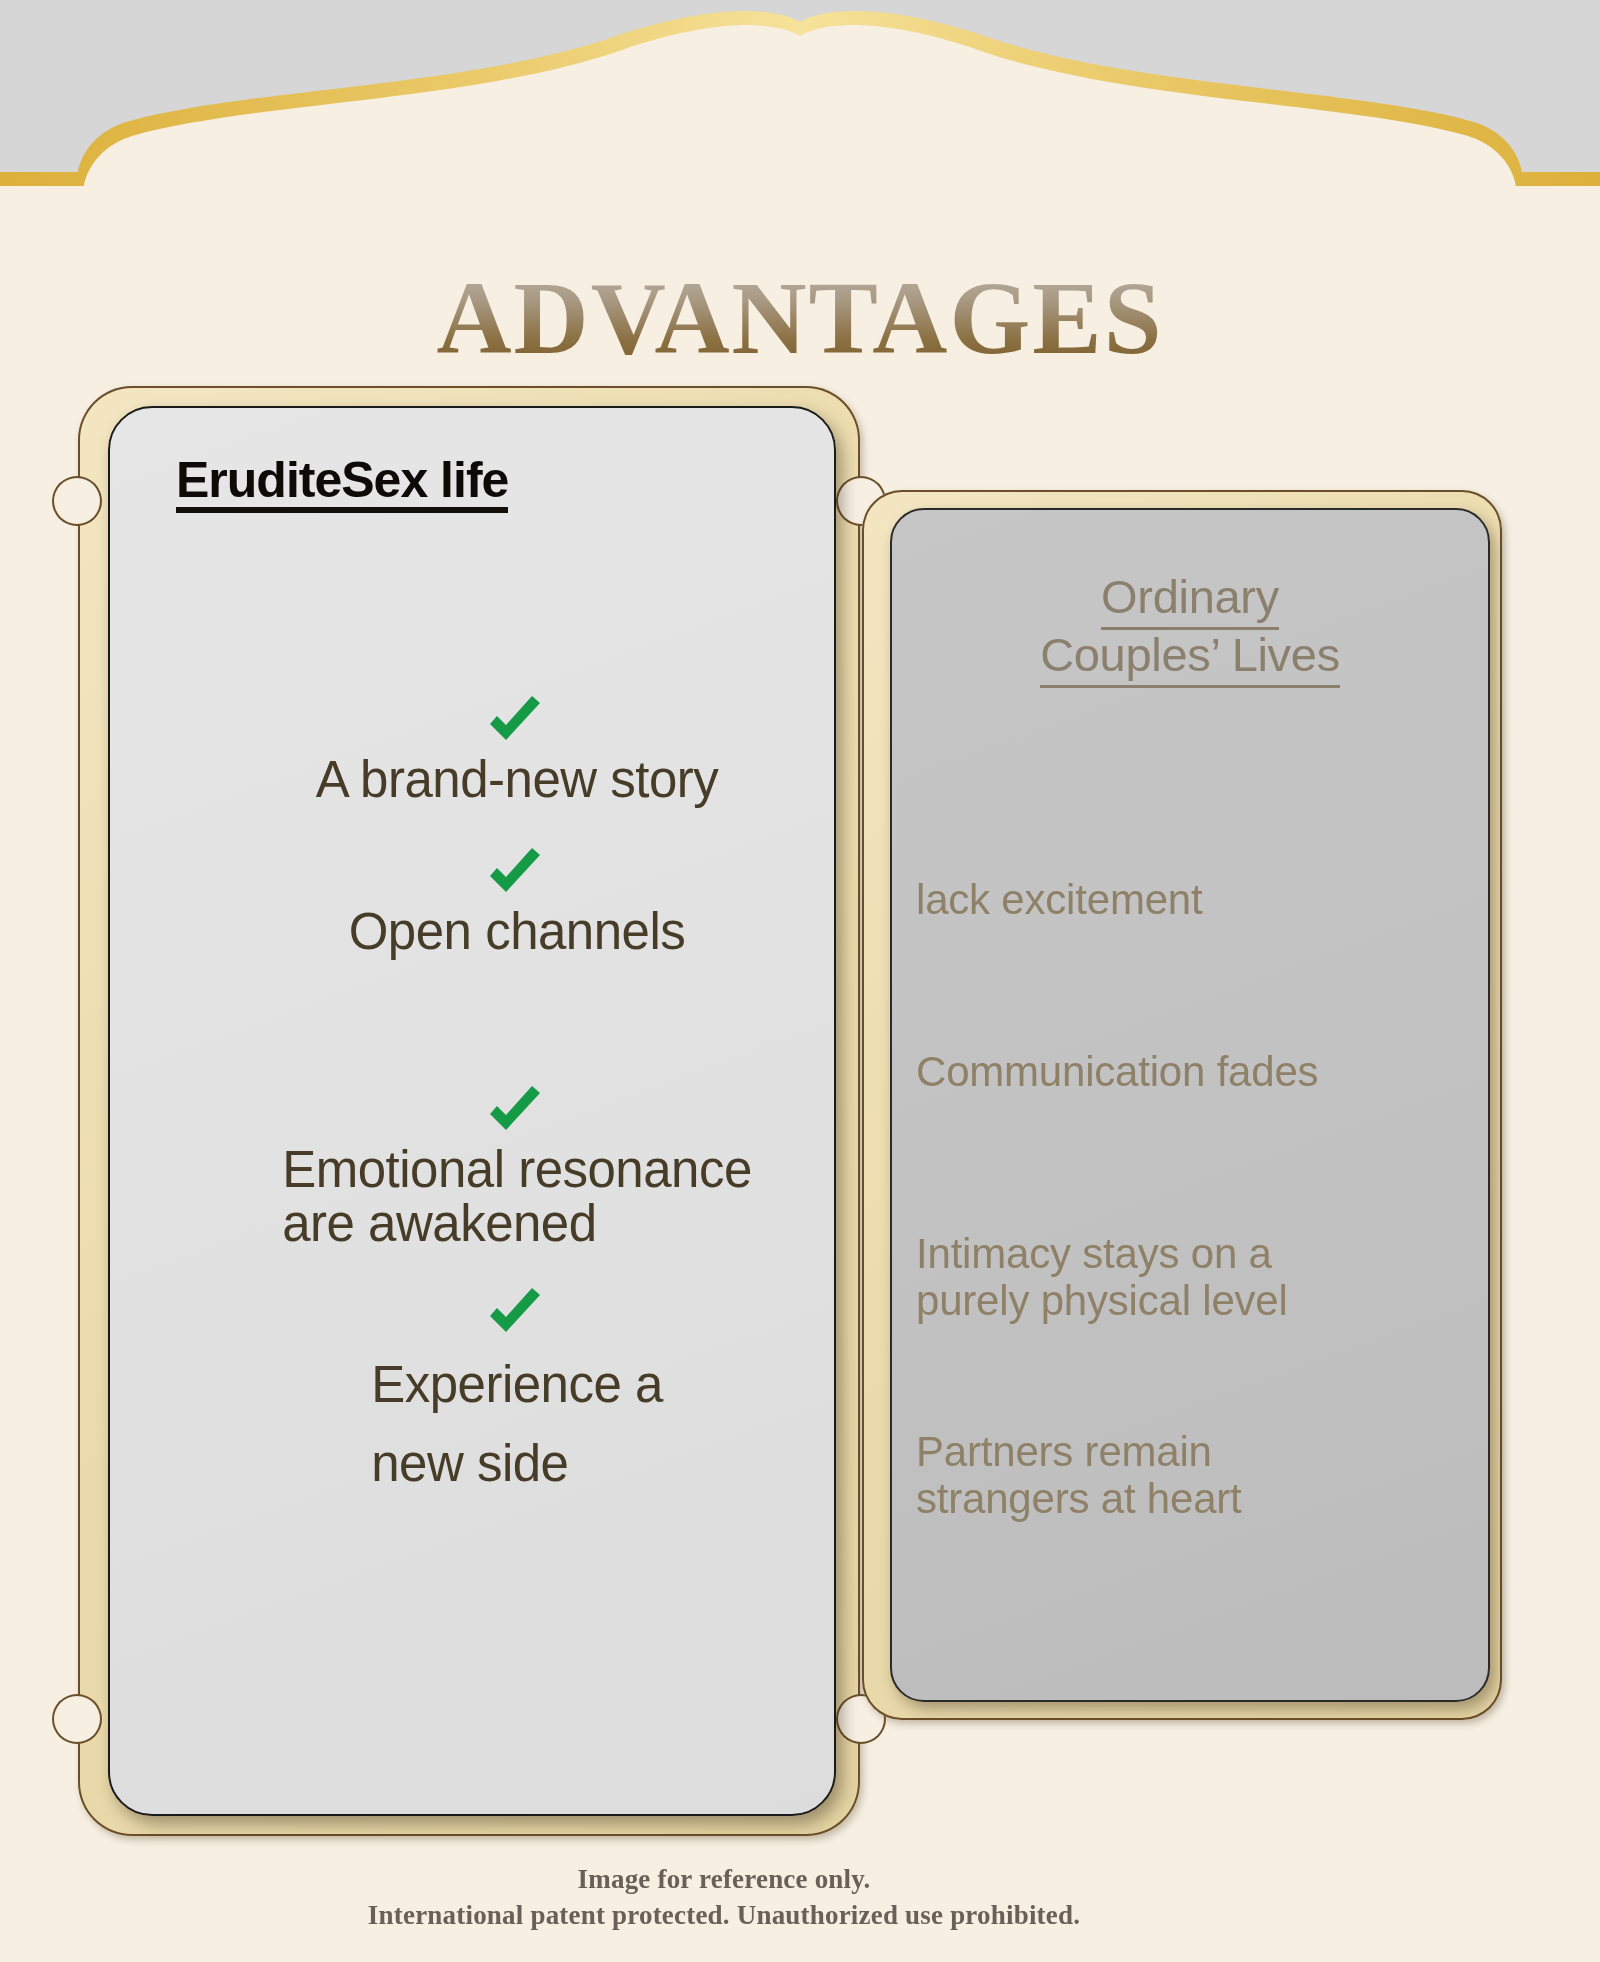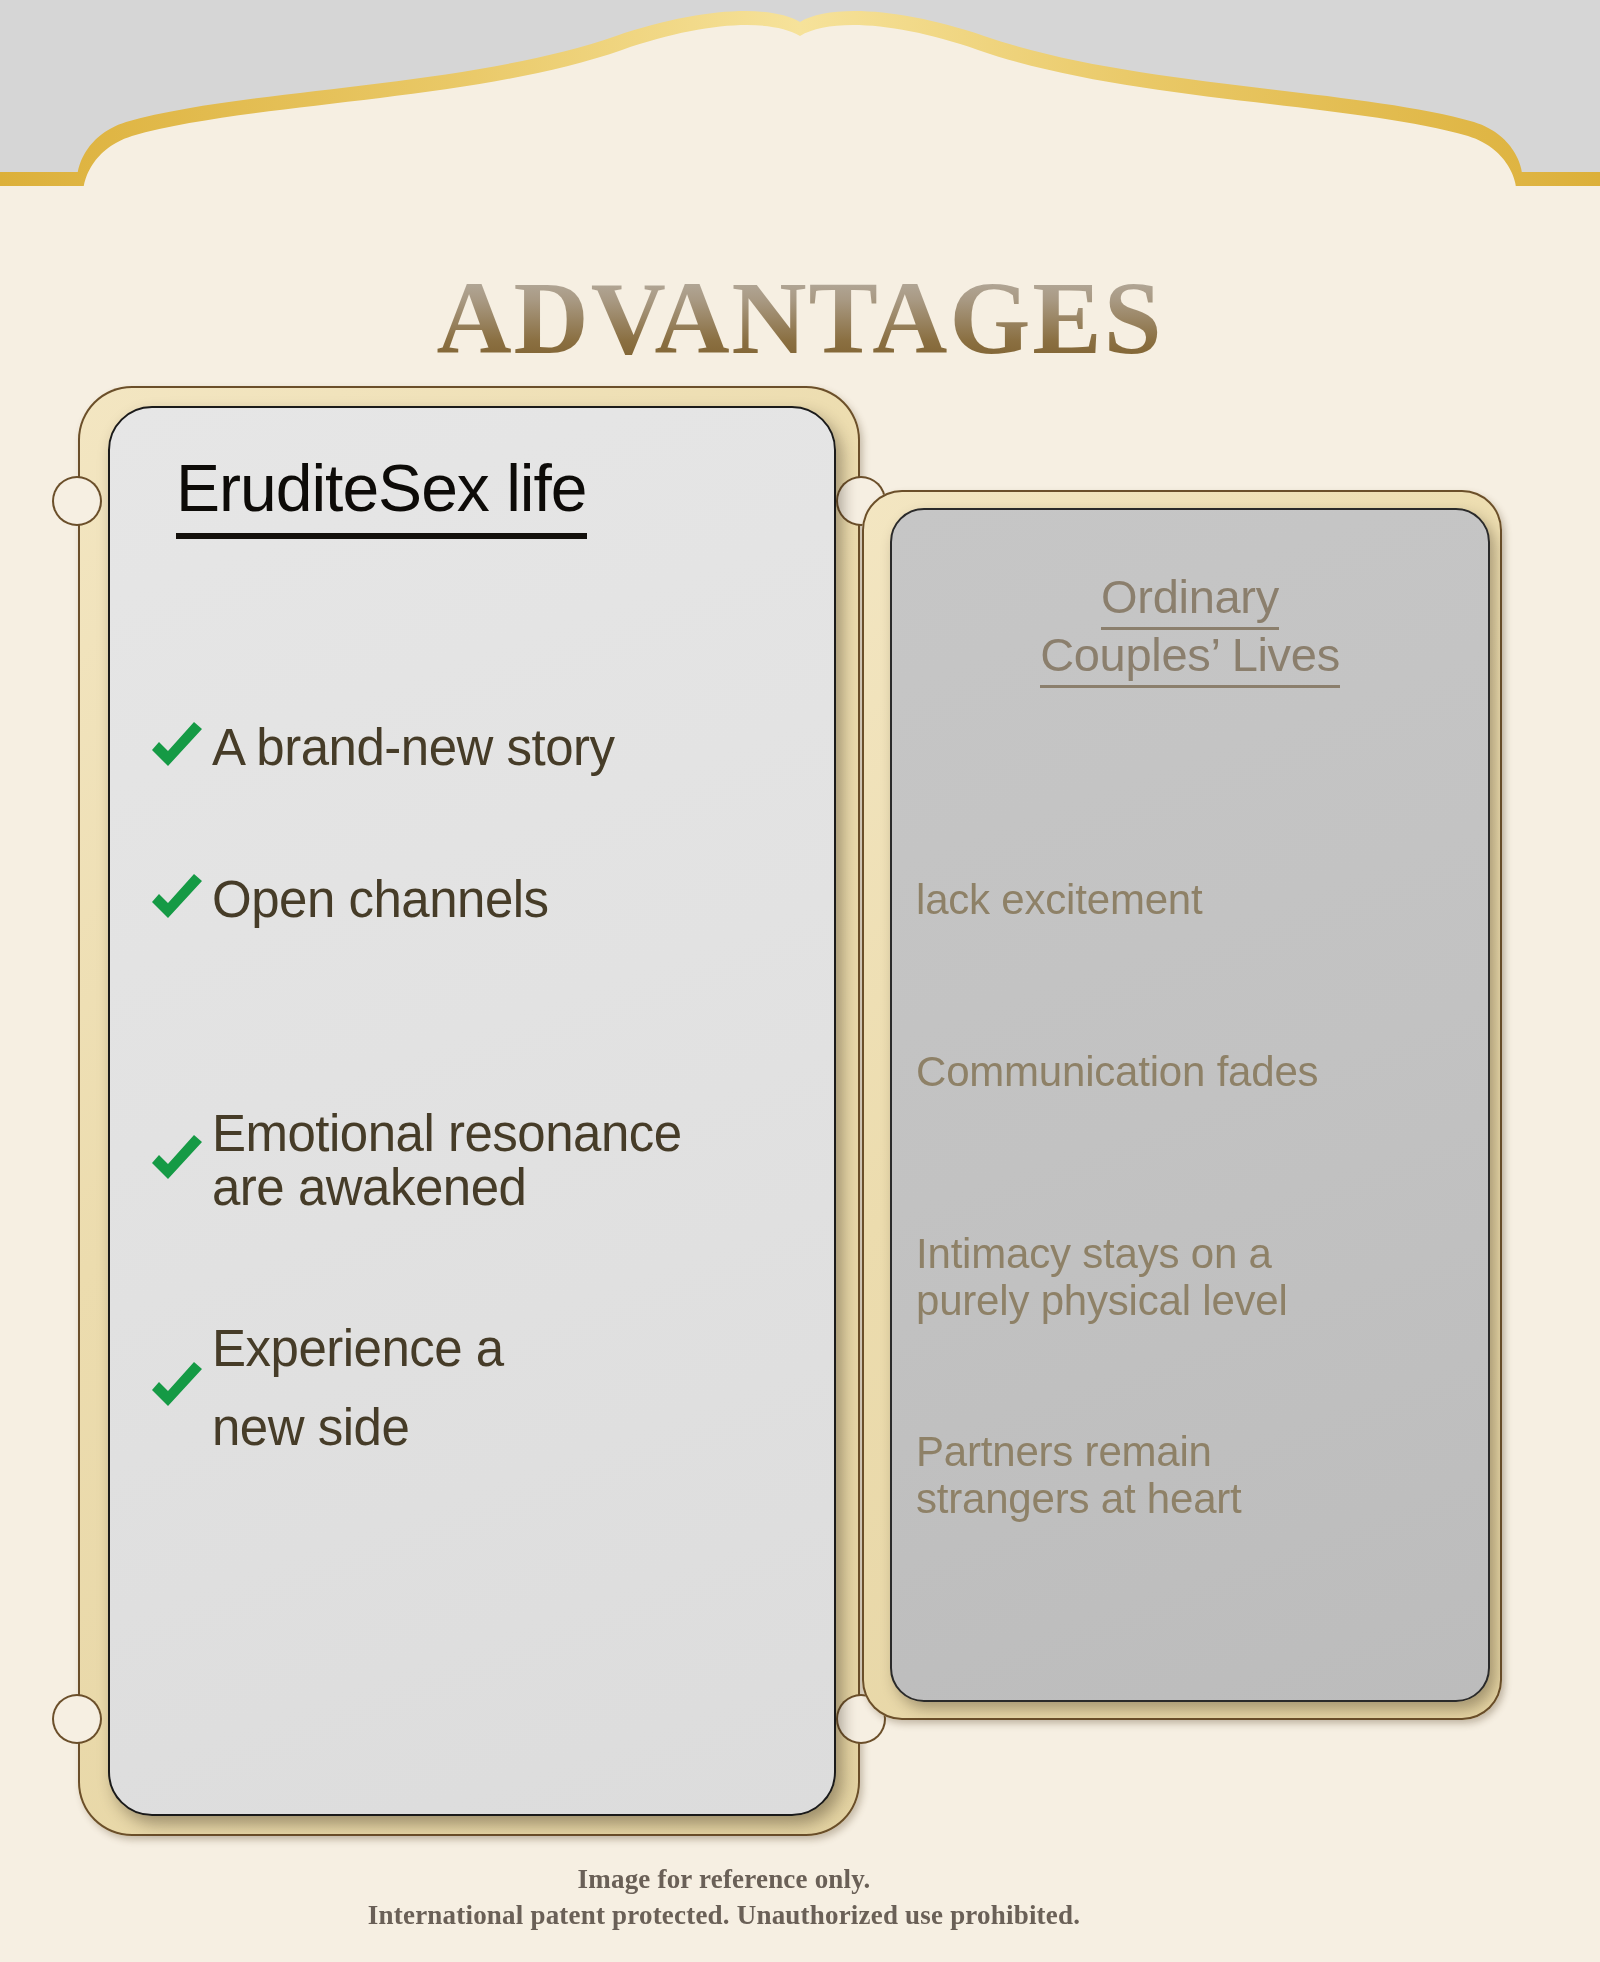--- a/index.html
+++ b/index.html
@@ -76,41 +76,41 @@
     left:890px;top:508px;width:600px;height:1194px;
     background:linear-gradient(160deg,#c6c6c6 0%,#c2c2c2 50%,#bcbcbc 100%);
     border-radius:34px;
     border:2px solid #2a2a2a;
     box-shadow:5px 7px 14px rgba(40,30,15,.34);
     padding:26px 24px;
   }
 
   
   .left-heading{
-    font-size:66px;
-    font-weight:400;
+    font-size:50px;
+    font-weight:700;
     color:#0d0b08;
     letter-spacing:-1px;
     line-height:1.05;
     display:inline-block;
-    padding-bottom:10px;
     border-bottom:6px solid #13100c;
     margin:0 0 0 30px;
   }
   .adv-list{
     list-style:none;
     margin:0;padding:0;
     position:relative;
   }
   .adv-item{
     display:flex;
     align-items:center;
     position:absolute;
-    left:0;
+    left:21px;
     width:700px;
+    flex-direction:column;
   }
   .adv-item .check{
     flex:0 0 auto;
     width:62px;height:62px;
     margin-right:4px;
     display:block;
   }
   .adv-text{
     font-size:51px;
     line-height:1.06;

